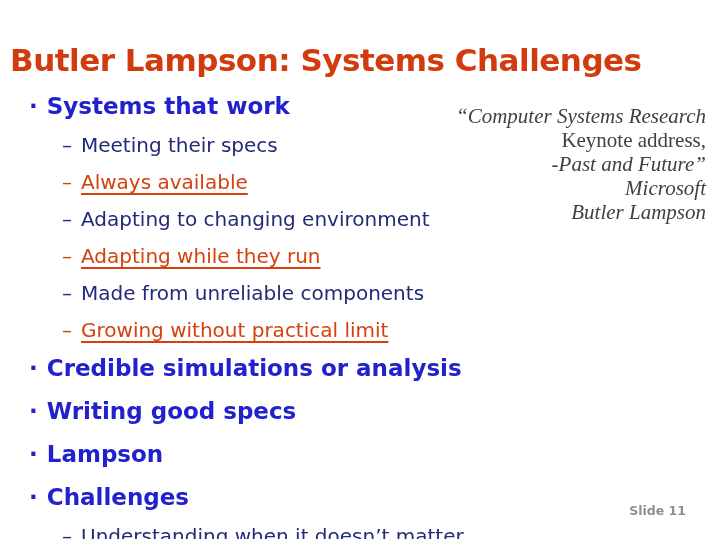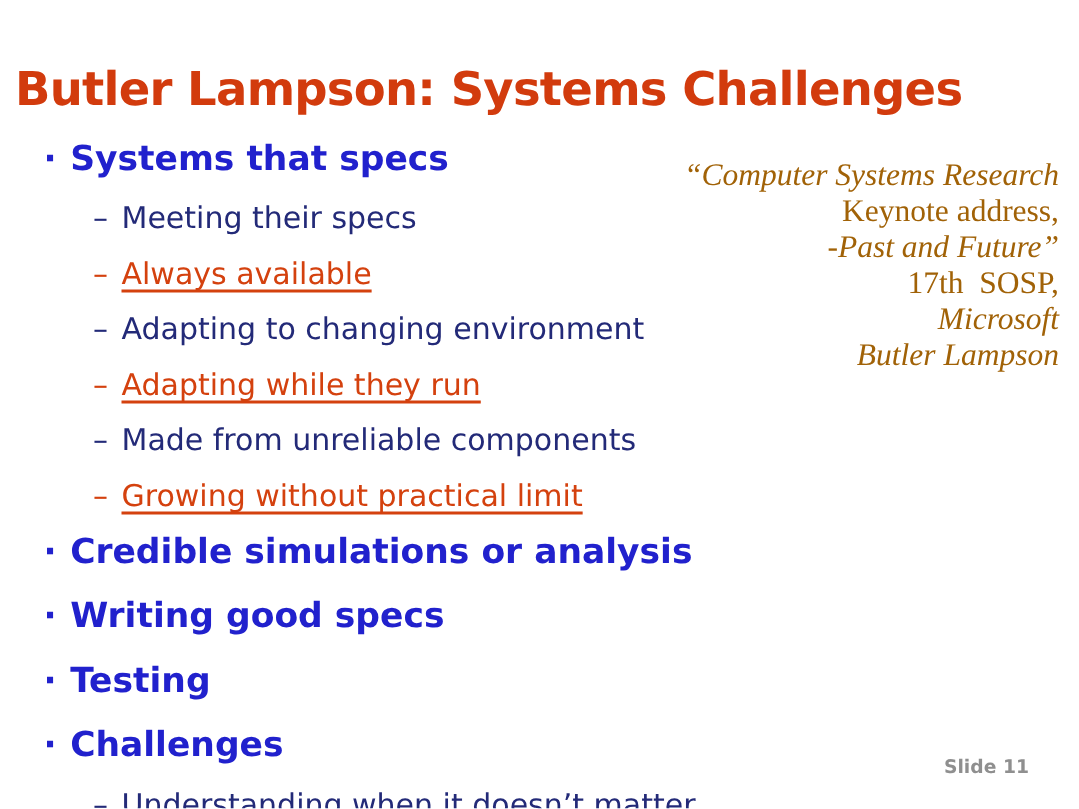--- a/index.html
+++ b/index.html
@@ -40,42 +40,42 @@
   .l2.em .lbl{
     text-decoration:underline;
     text-underline-offset:4px;
     text-decoration-thickness:1.5px;
     padding-right:8px;
   }
   .quote{
     position:absolute;top:104px;right:13px;width:330px;
     font-family:"Liberation Serif","DejaVu Serif",serif;
     font-size:21px;line-height:24px;
-    color:#a16207;text-align:right;
+    color:#404040;text-align:right;
   }
   .q-line{white-space:pre;}
   .q-line.it{font-style:italic;}
   .slide-number{
     position:absolute;top:503px;right:33px;
     font-size:12.5px;font-weight:bold;
     color:var(--color-slide_number,#8f8f8f);
   }
 </style>
 </head>
 <body>
 
 <div class="slide">
 
   <div class="title">Butler Lampson: Systems Challenges</div>
 
   <div>
 
     <div class="l1" style="top:93px">
       <span class="glyph">·</span>
-      <span class="lbl">Systems that specs</span>
+      <span class="lbl">Systems that work</span>
     </div>
 
     <div class="l2" style="top:133px">
       <span class="glyph">–</span>
       <span class="lbl">Meeting their specs</span>
     </div>
 
     <div class="l2 em" style="top:170px">
       <span class="glyph">–</span>
       <span class="lbl">Always available</span>
@@ -106,39 +106,38 @@
       <span class="lbl">Credible simulations or analysis</span>
     </div>
 
     <div class="l1" style="top:398px">
       <span class="glyph">·</span>
       <span class="lbl">Writing good specs</span>
     </div>
 
     <div class="l1" style="top:441px">
       <span class="glyph">·</span>
-      <span class="lbl">Testing</span>
+      <span class="lbl">Lampson</span>
     </div>
 
     <div class="l1" style="top:484px">
       <span class="glyph">·</span>
       <span class="lbl">Challenges</span>
     </div>
 
     <div class="l2" style="top:524px">
       <span class="glyph">–</span>
       <span class="lbl">Understanding when it doesn’t matter</span>
     </div>
 
   </div>
 
   <div class="quote">
     <div class="q-line it">“Computer Systems Research</div>
     <div class="q-line">Keynote address,</div>
     <div class="q-line it">-Past and Future”</div>
-    <div class="q-line">17th  SOSP,</div>
     <div class="q-line it">Microsoft</div>
     <div class="q-line it">Butler Lampson</div>
   </div>
 
   <div class="slide-number">Slide 11</div>
 
 </div>
 
 </body></html>

